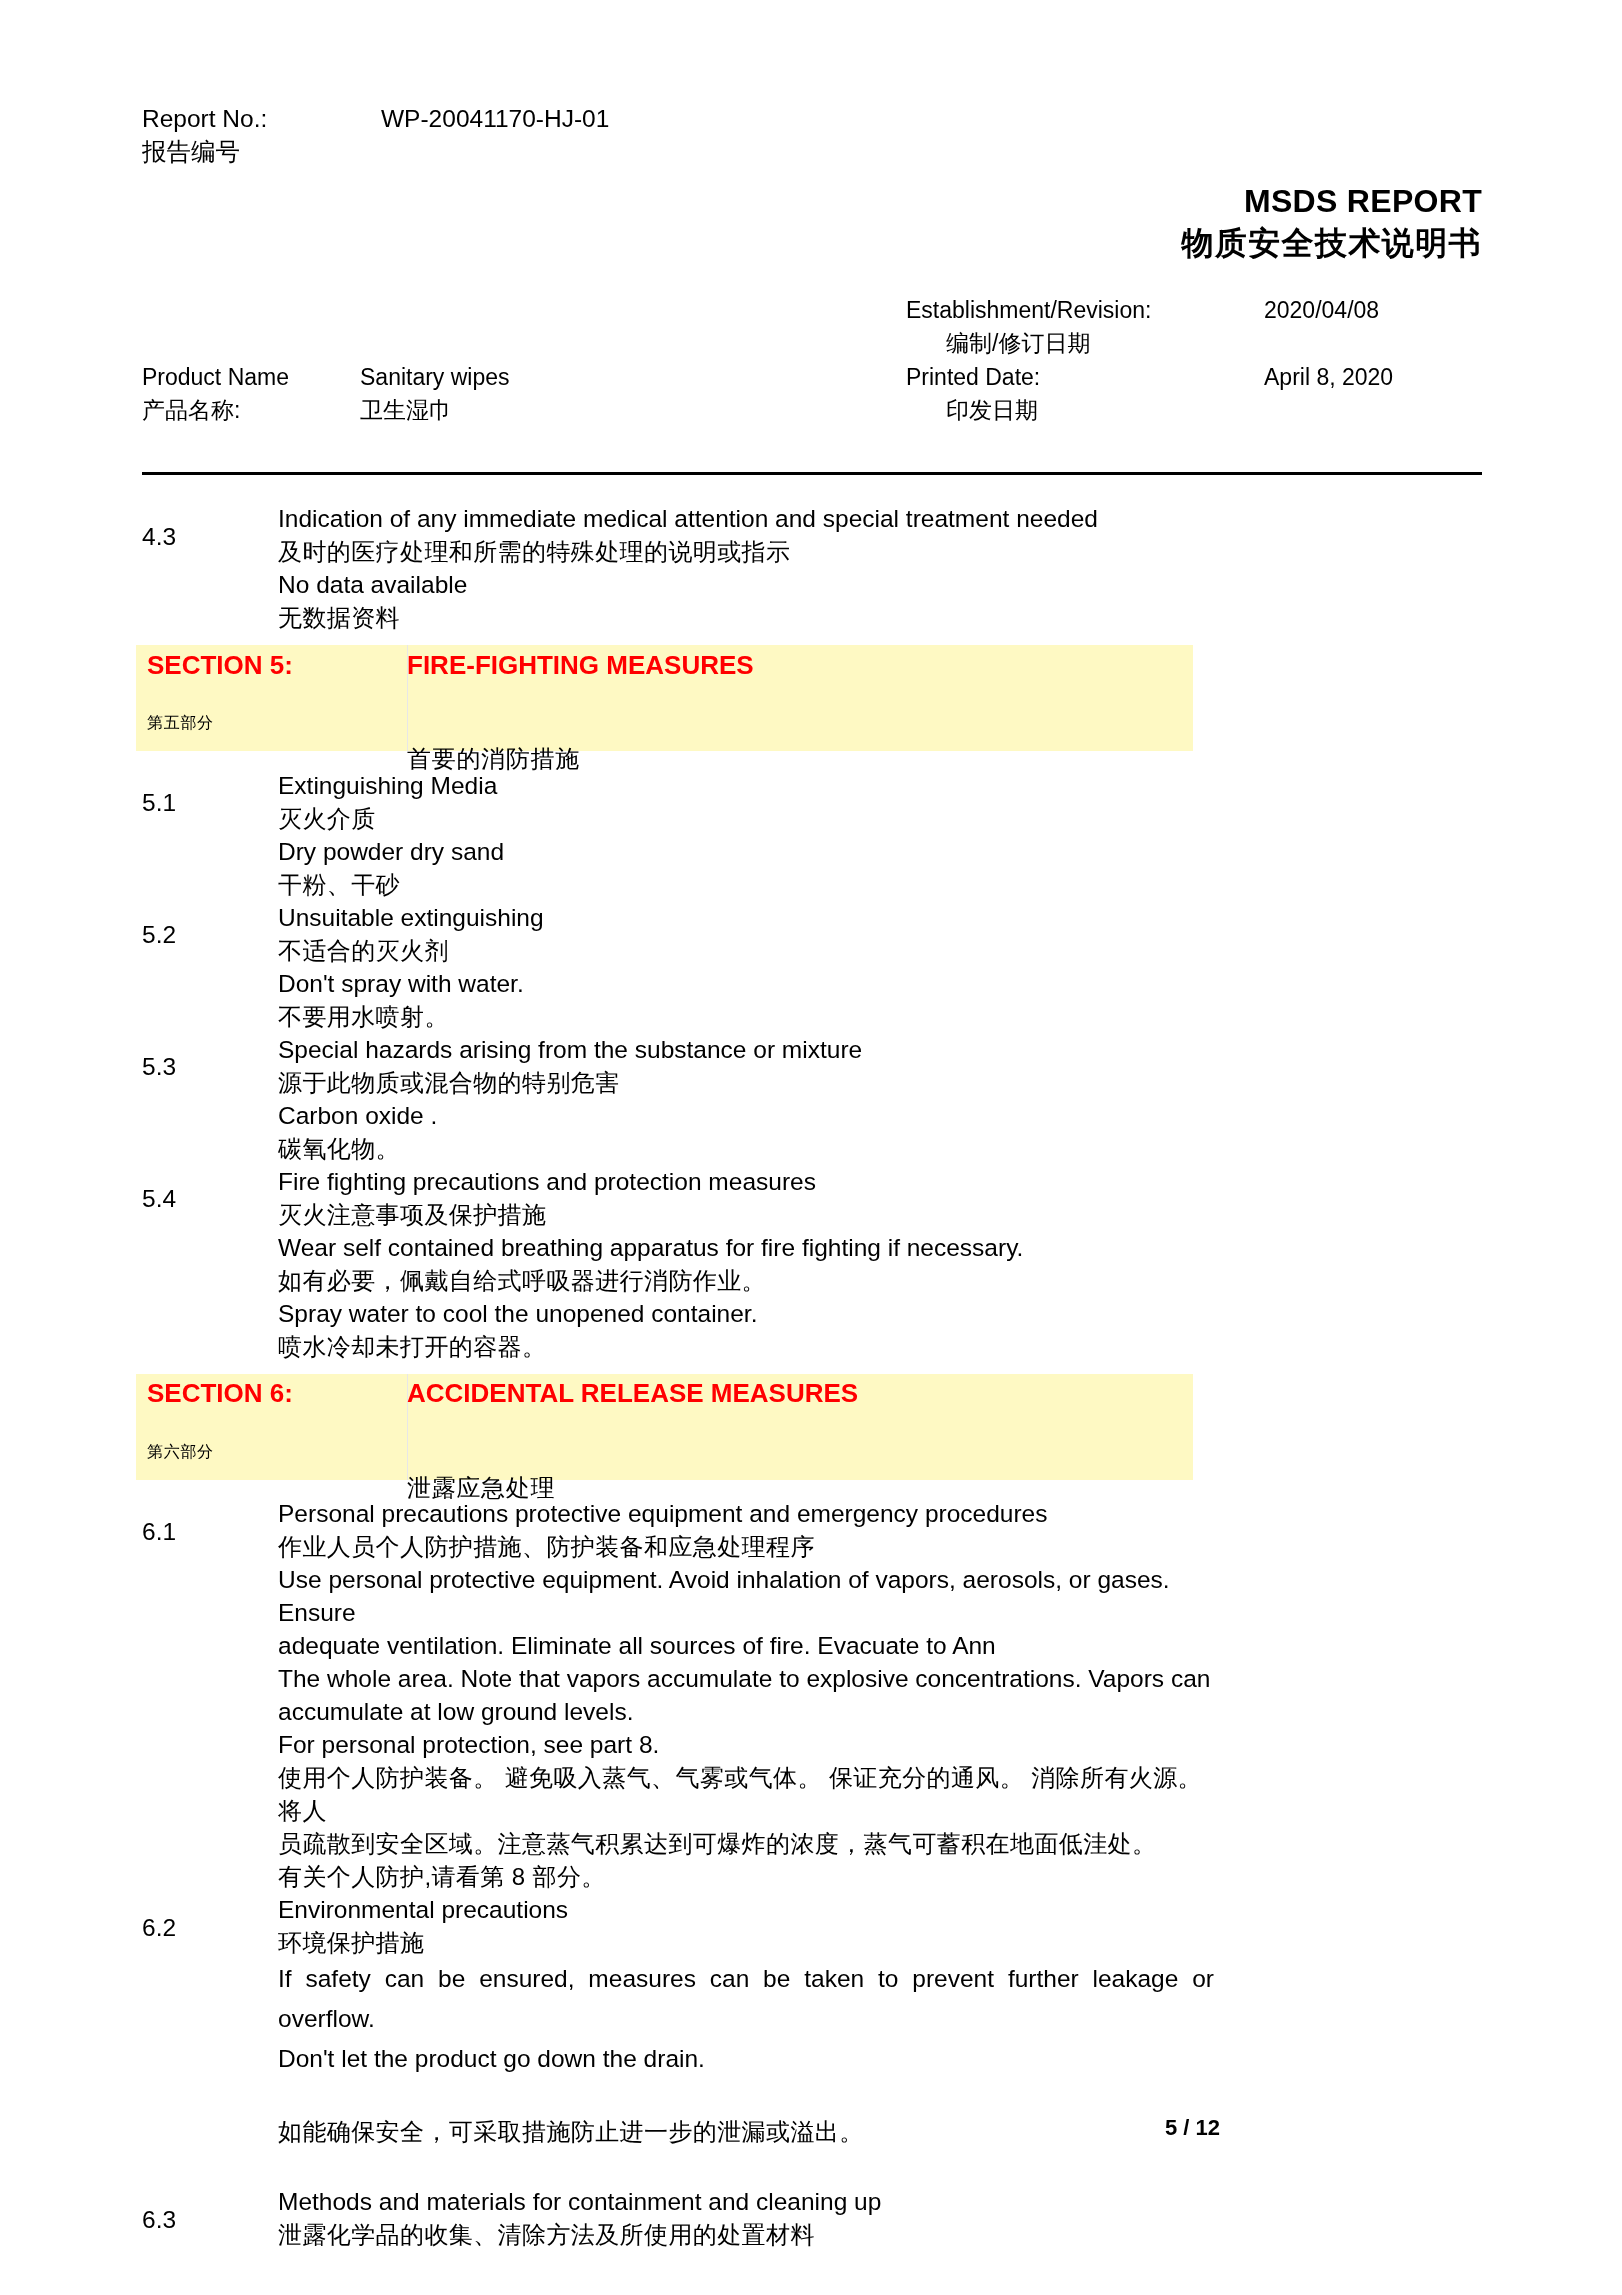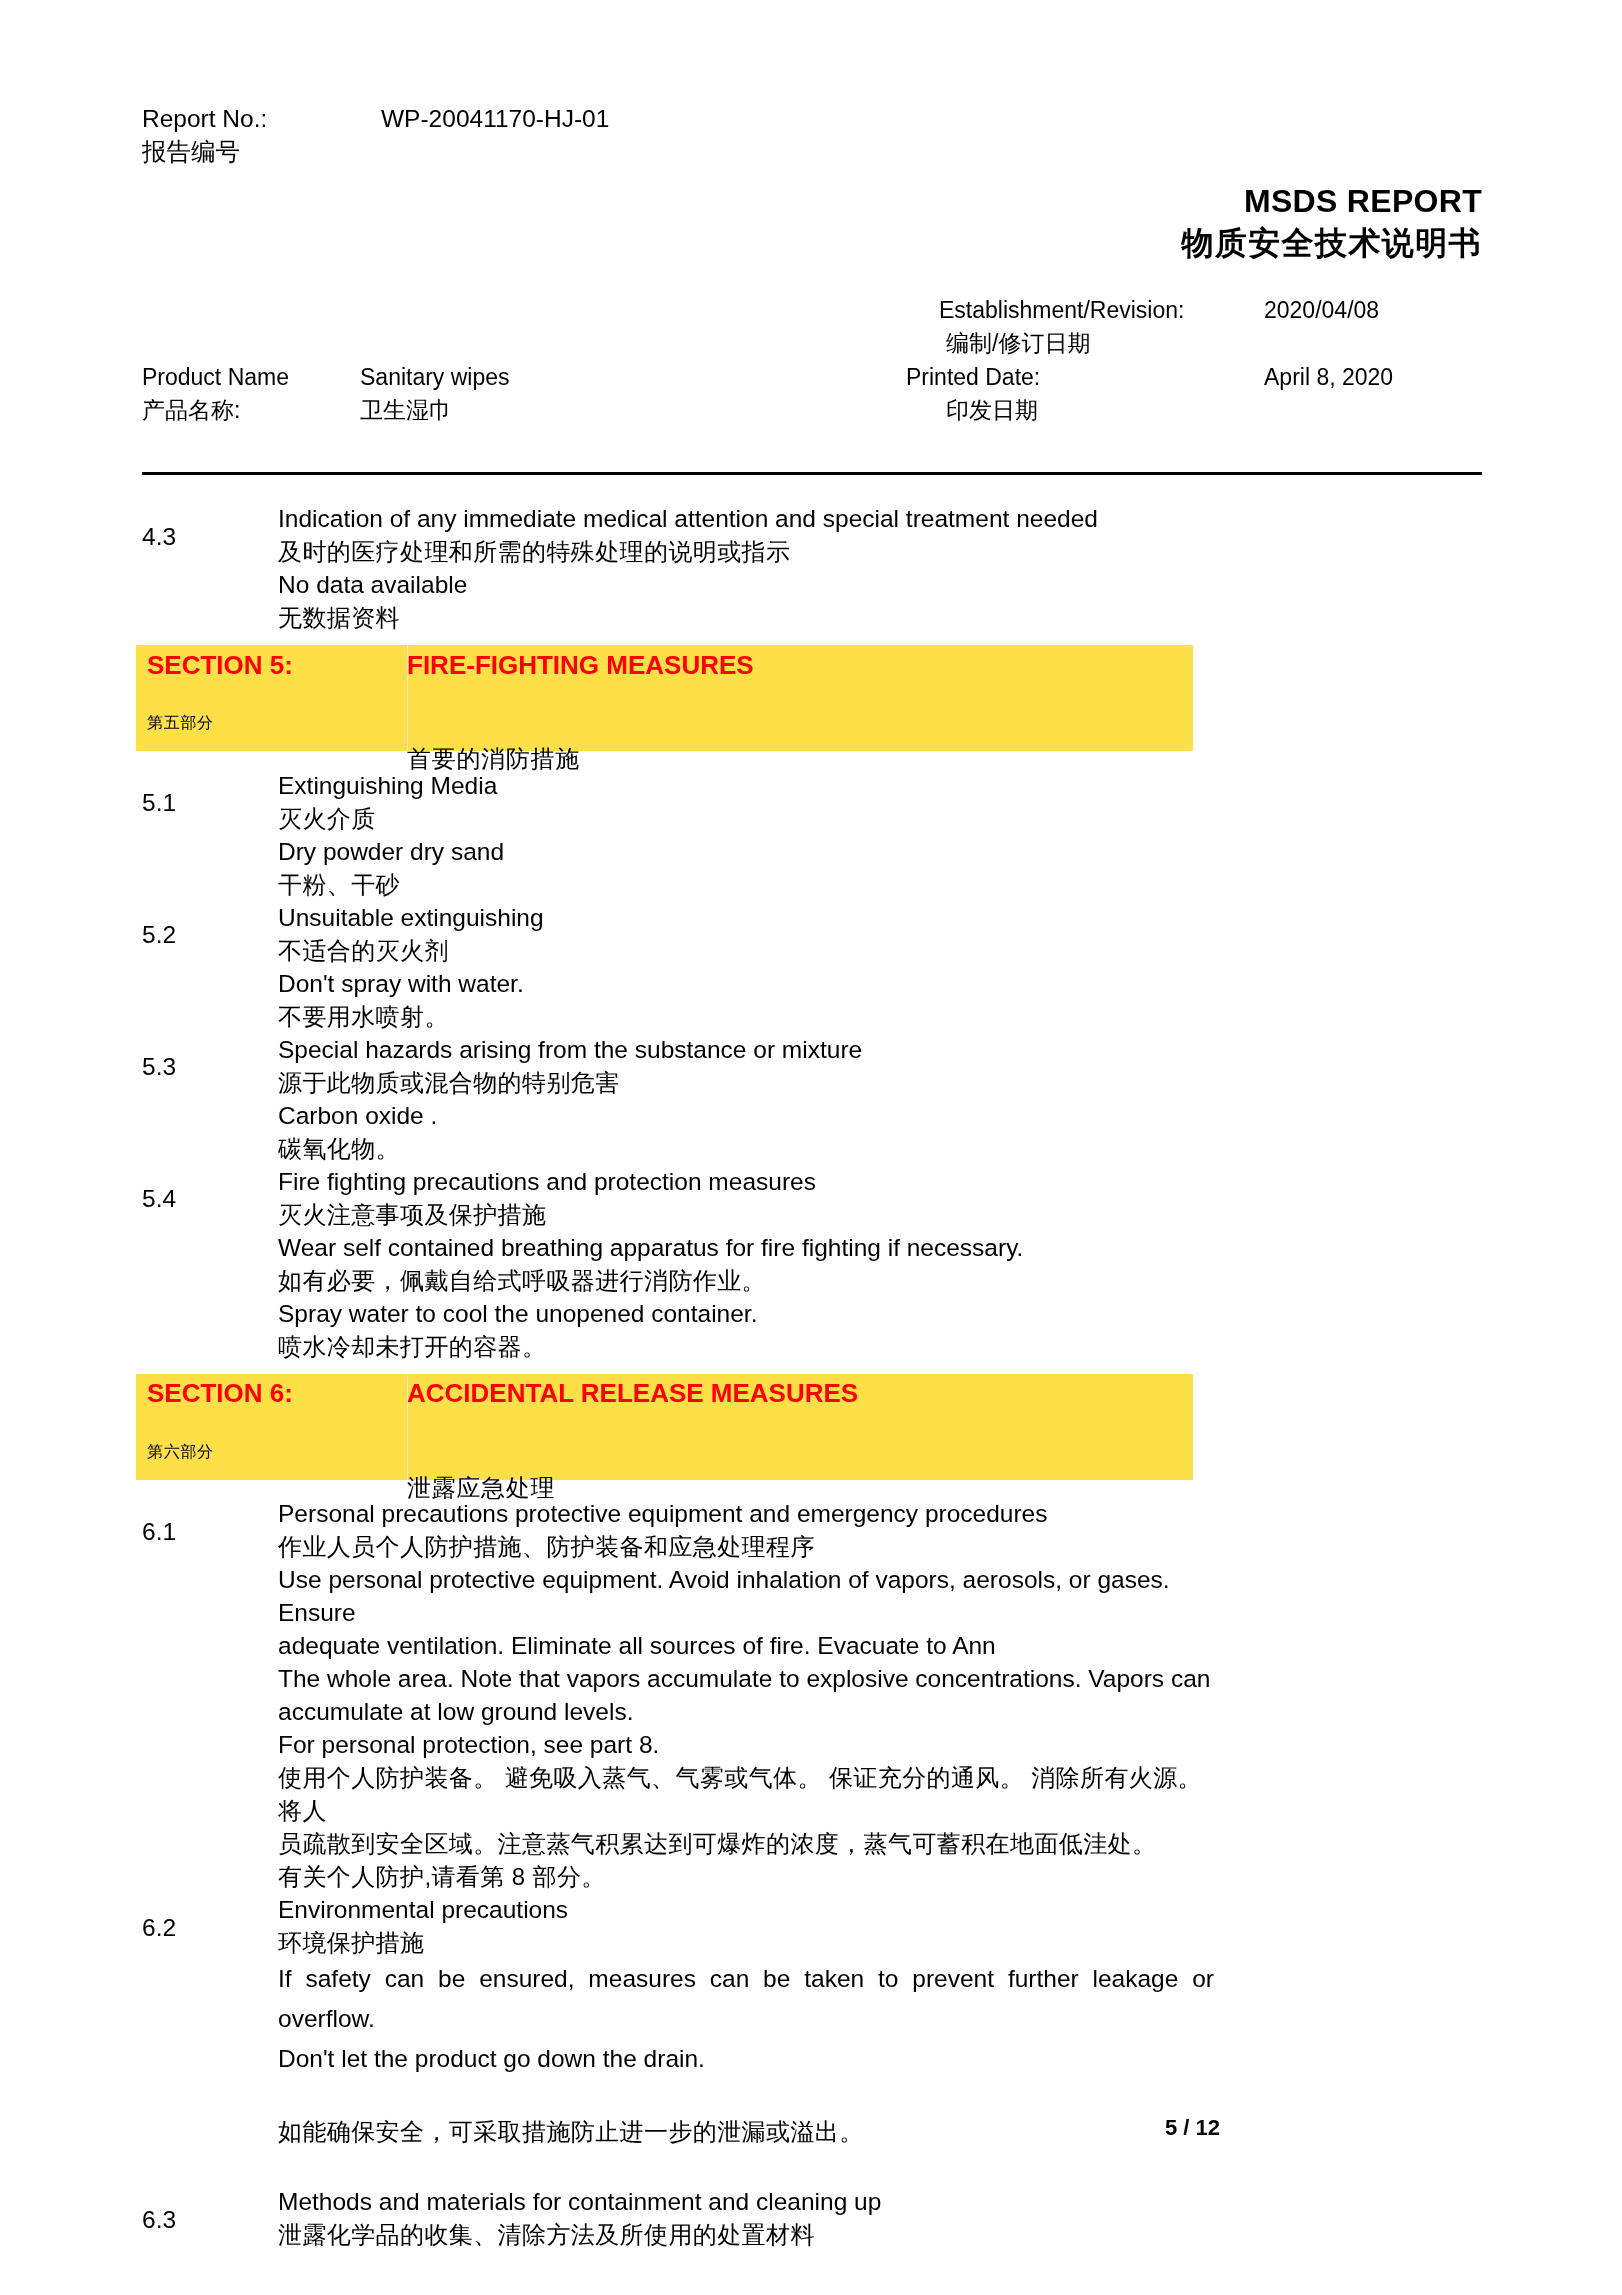--- a/index.html
+++ b/index.html
@@ -82,21 +82,21 @@
     top: 295px;
     width: 1340px;
     height: 150px;
   }
   .meta-cell {
     position: absolute;
     font-size: 23px;
     line-height: 31px;
     white-space: nowrap;
   }
-  .m-est-label   { left: 764px; top: 0px; margin-left: 33px; }
+  .m-est-label   { left: 764px; top: 0px; }
   .m-est-value   { left: 1122px; top: 0px; }
   .m-est-cn      { left: 804px; top: 33px; }
   .m-pn-label    { left: 0px;    top: 67px; }
   .m-pn-value    { left: 218px;  top: 67px; }
   .m-pn-cn       { left: 0px;    top: 100px; }
   .m-pn-value-cn { left: 218px;  top: 100px; }
   .m-pd-label    { left: 764px; top: 67px; }
   .m-pd-value    { left: 1122px; top: 67px; }
   .m-pd-cn       { left: 804px; top: 100px; }
 
@@ -144,21 +144,21 @@
     line-height: 33px;
     letter-spacing: 0.4px;
   }
   .line.loose { line-height: 40px; }
   .line.just  { text-align: justify; text-align-last: justify; }
   .line.spacer { height: 33px; }
 
   
   .section-band {
     position: relative;
-    background: #fde047;
+    background: #fef9c3;
     margin-left: 136px;
     margin-right: 162px;
     height: 106px;
     box-sizing: border-box;
     text-align: center;
   }
   .section-band .divider {
     position: absolute;
     left: 271px;
     top: 0;

